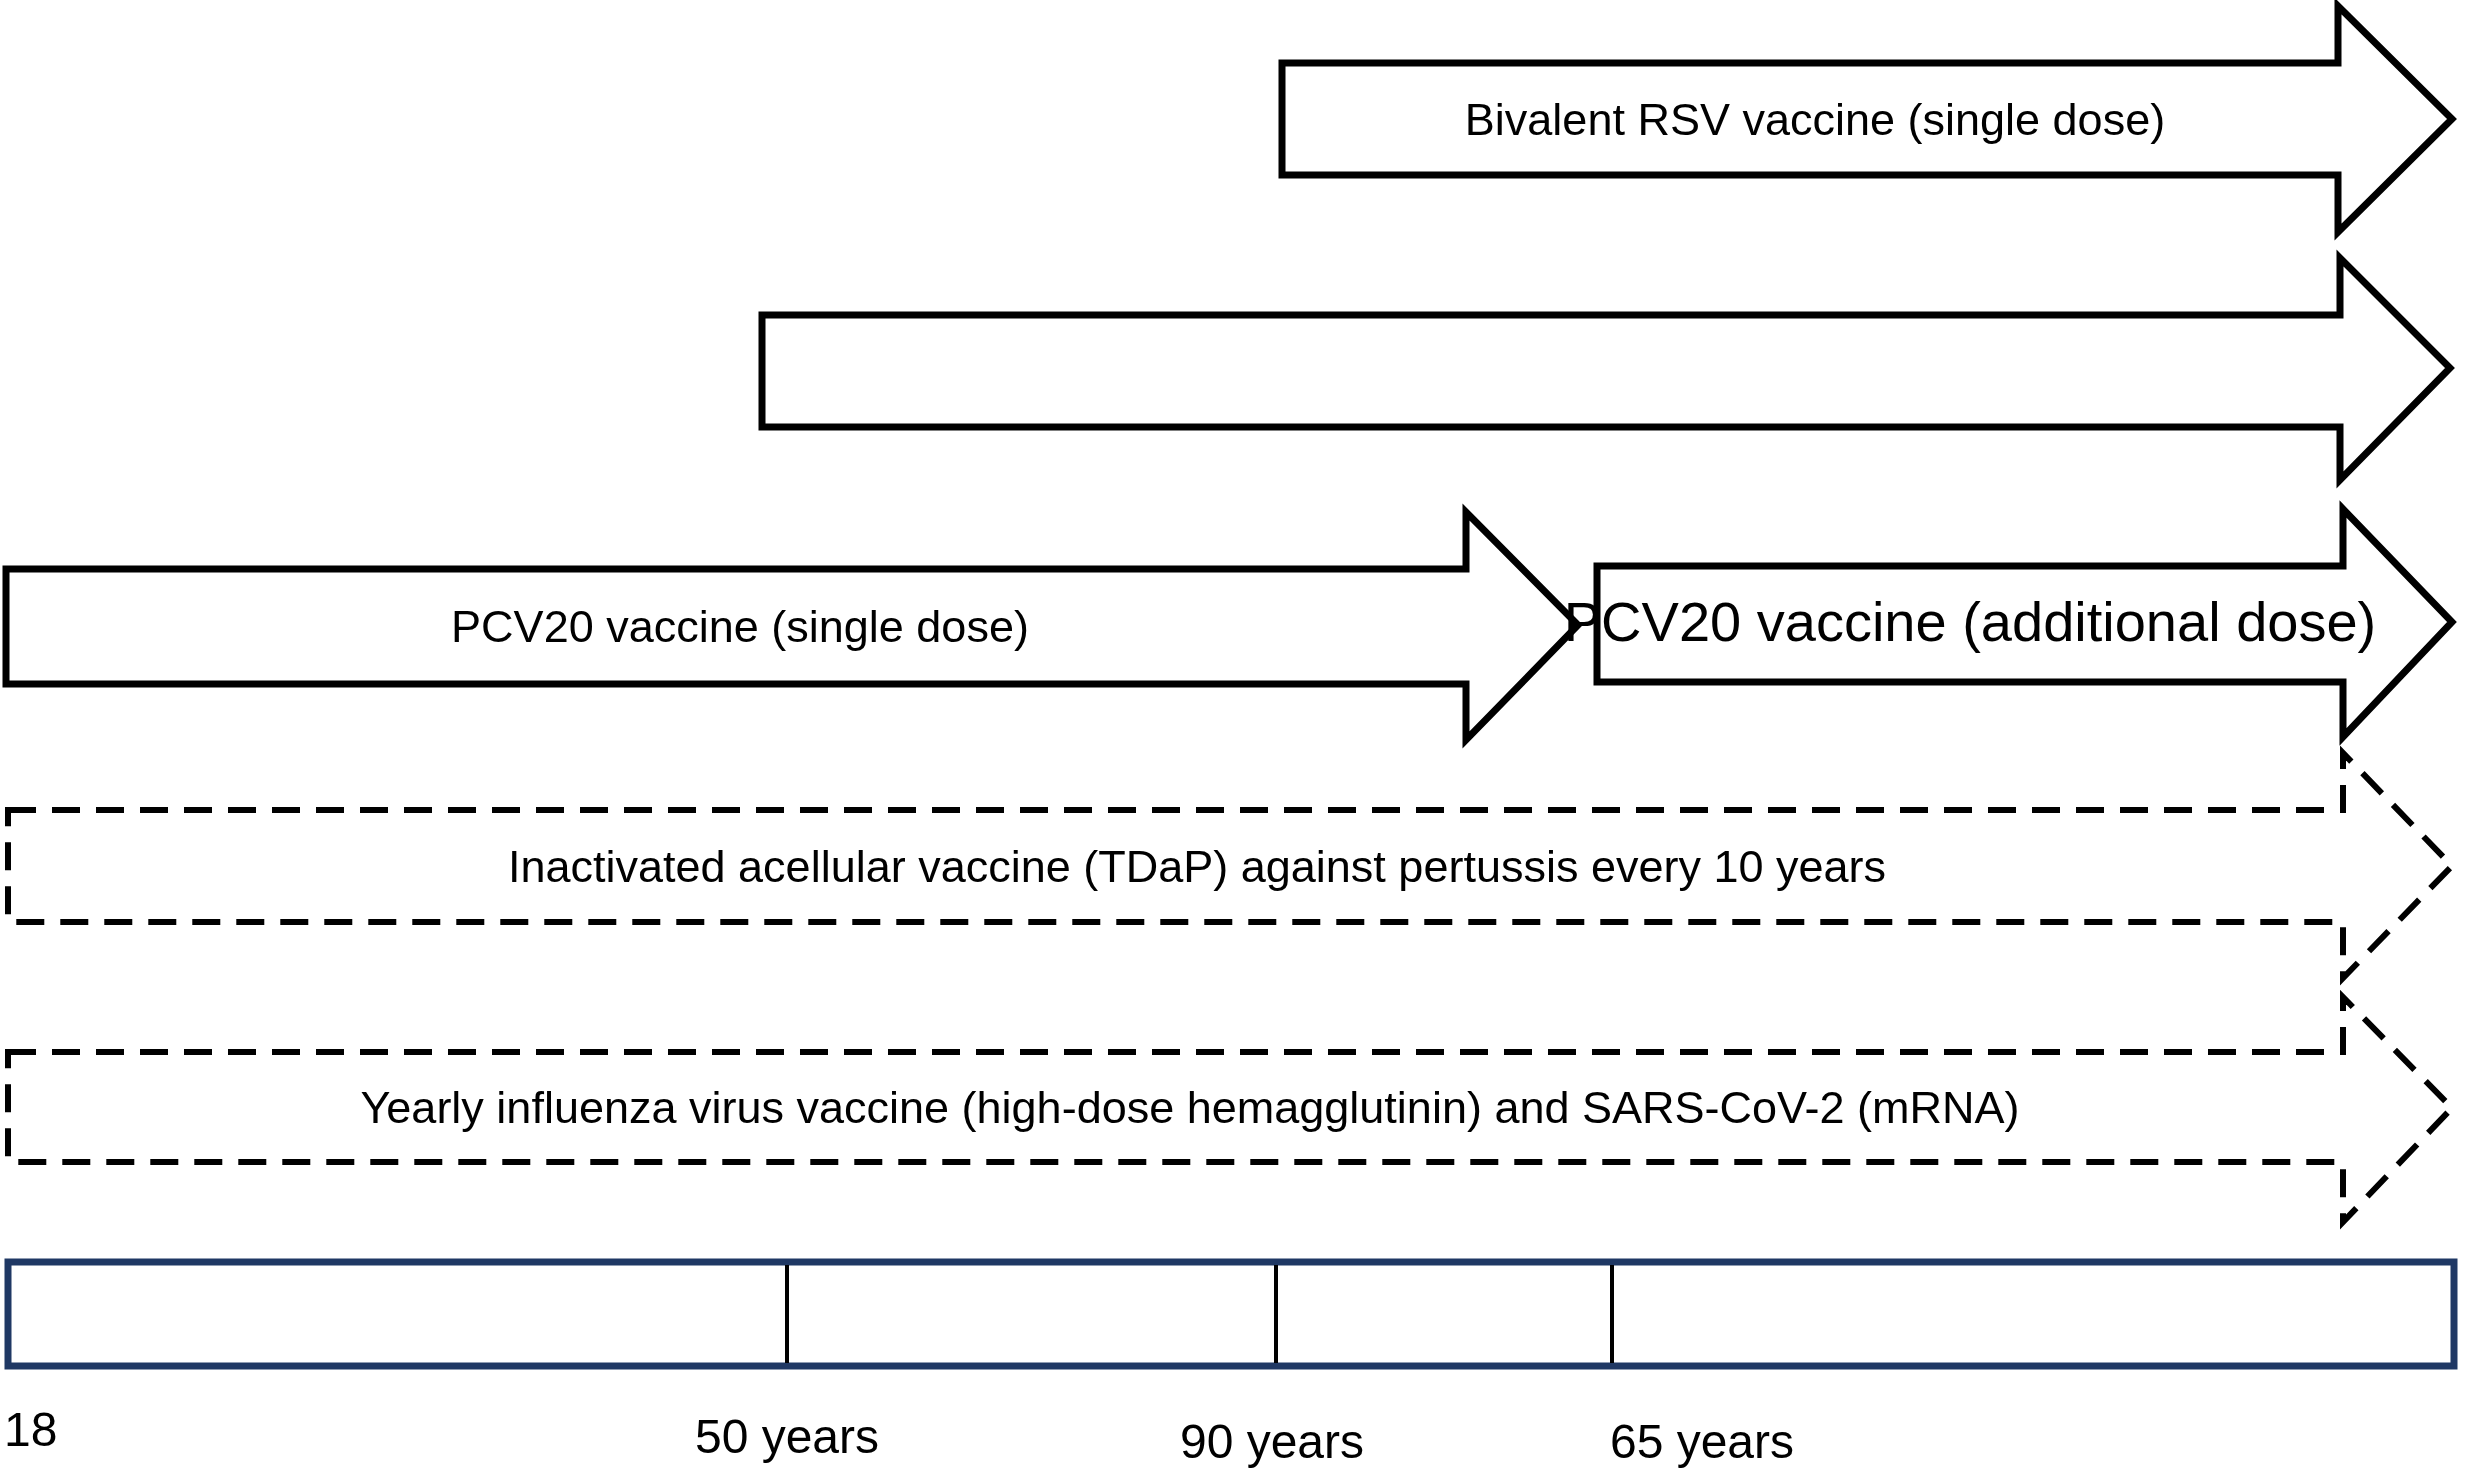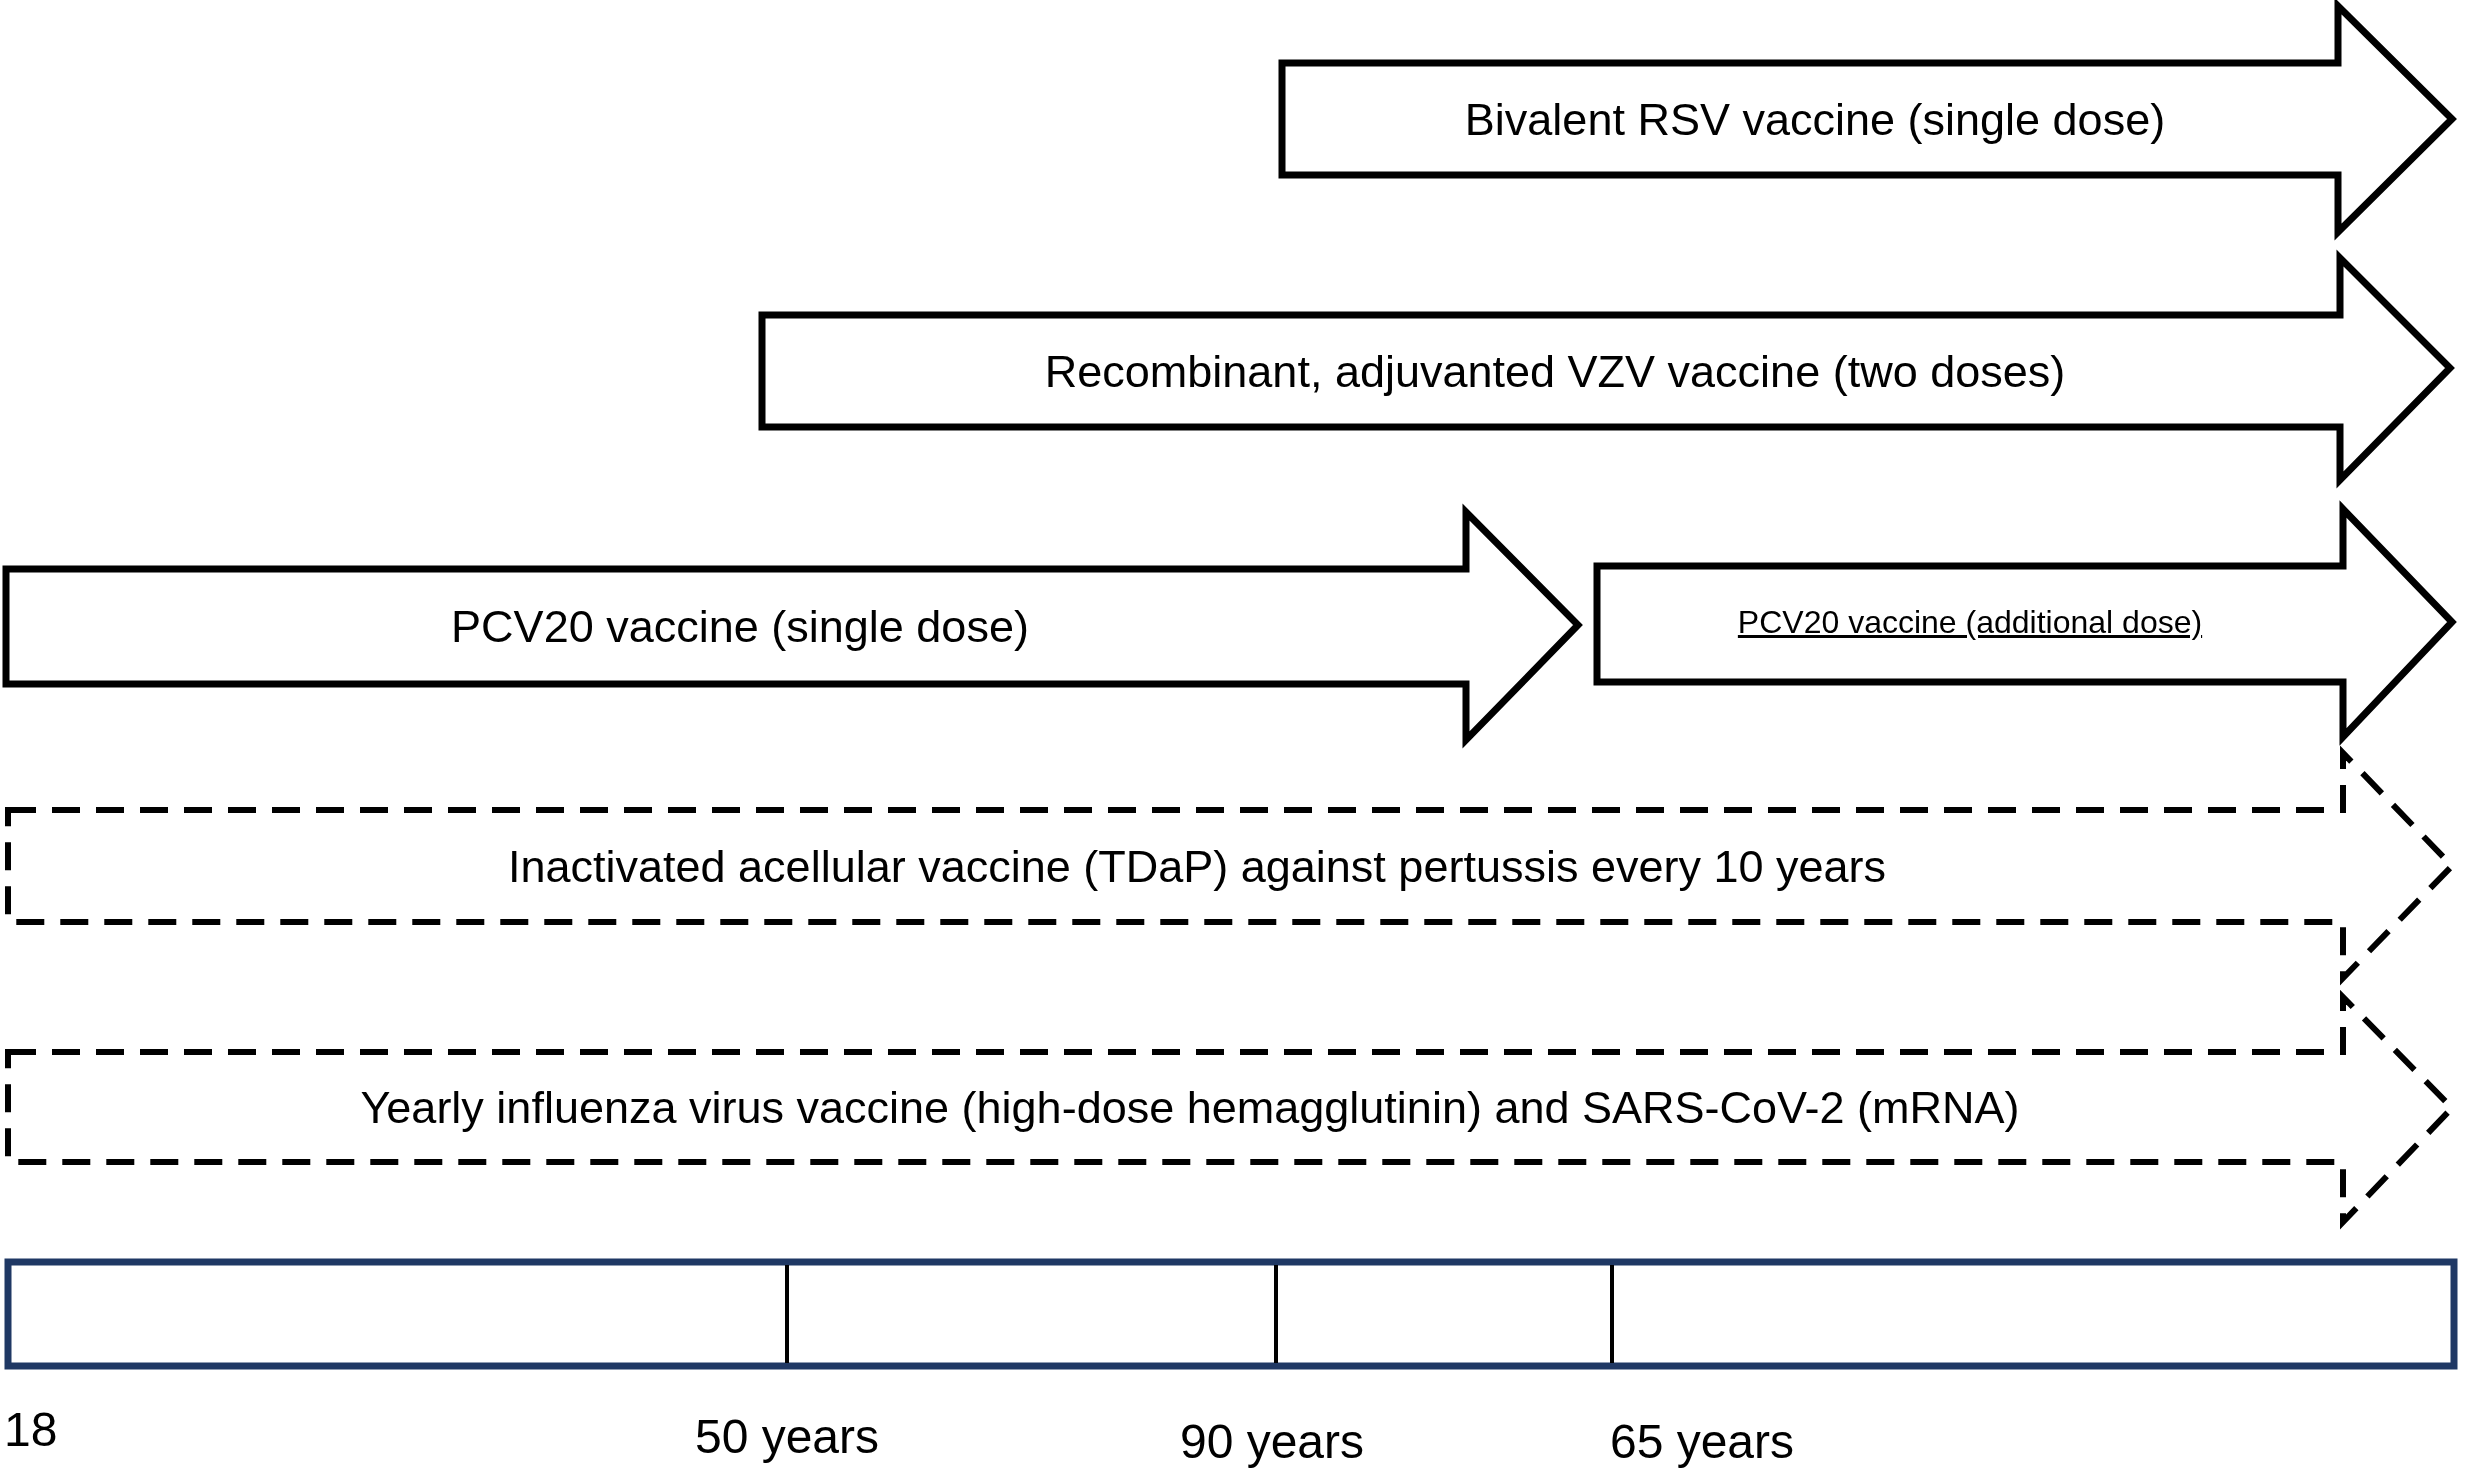--- a/index.html
+++ b/index.html
@@ -33,21 +33,21 @@
   }
   .tick { stroke: #000000; stroke-width: 4; }
   .lbl {
     position: absolute;
     transform: translate(-50%, -50%);
     white-space: nowrap;
     font-size: 45px;
     line-height: 1;
     color: #000;
   }
-  .lbl.small { font-size: 32px; text-decoration: underline; }
+  .lbl.small { font-size: 56px; }
   .axis-lbl {
     position: absolute;
     transform: translate(-50%, -50%);
     white-space: nowrap;
     font-size: 48px;
     line-height: 1;
     color: #000;
   }
   .axis-lbl.left { transform: translate(0, -50%); }
 </style>
@@ -71,21 +71,20 @@
     <path class="shape-dashed" d="M8,1052 H2343 V997 L2452,1108 L2343,1222 V1162 H8 Z"></path>
 
     <rect class="timeline-bar" x="8" y="1262" width="2446" height="104"></rect>
     <line class="tick" x1="787" y1="1265" x2="787" y2="1363"></line>
     <line class="tick" x1="1276" y1="1265" x2="1276" y2="1363"></line>
     <line class="tick" x1="1612" y1="1265" x2="1612" y2="1363"></line>
   </svg>
 
   <div class="lbl" style="left:1815px; top:119px;">Bivalent RSV vaccine (single dose)</div>
 
-  <div class="lbl" style="left:1555px; top:371px;">Recombinant, adjuvanted VZV vaccine (two doses)</div>
 
   <div class="lbl" style="left:740px; top:626px;">PCV20 vaccine (single dose)</div>
 
   <div class="lbl small" style="left:1970px; top:622px;">PCV20 vaccine (additional dose)</div>
 
   <div class="lbl" style="left:1197px; top:866px;">Inactivated acellular vaccine (TDaP) against pertussis every 10 years</div>
 
   <div class="lbl" style="left:1190px; top:1107px;">Yearly influenza virus vaccine (high-dose hemagglutinin) and SARS-CoV-2 (mRNA)</div>
 
   <div class="axis-lbl left" style="left:4px; top:1430px;">18</div>

